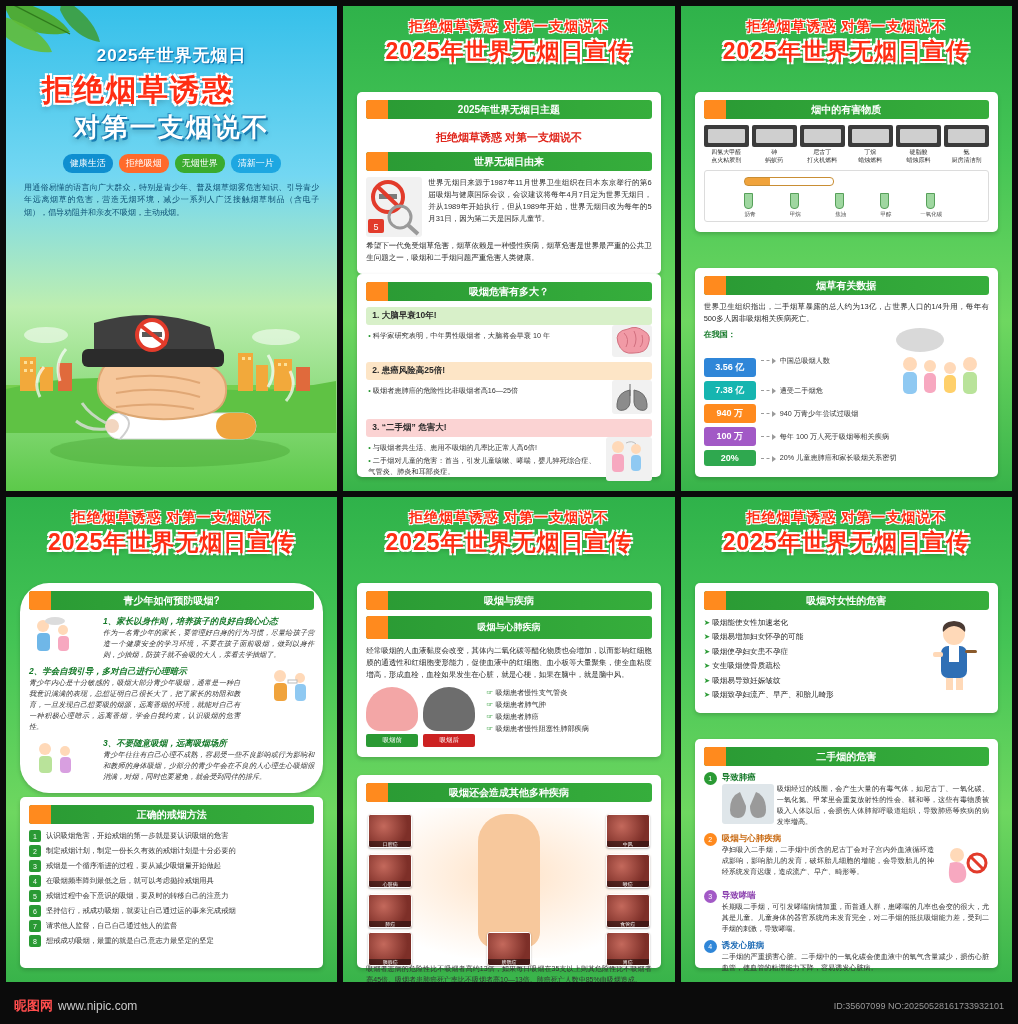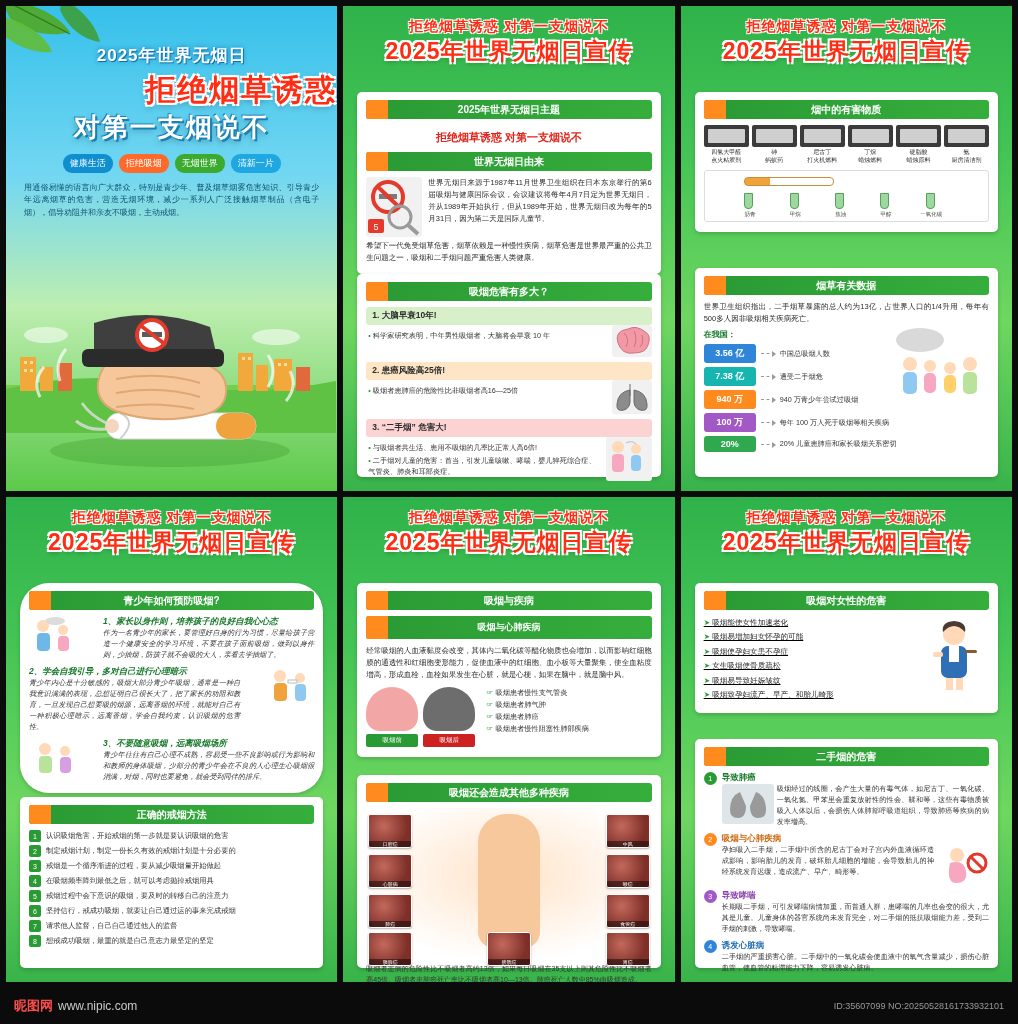--- a/index.html
+++ b/index.html
@@ -34,21 +34,21 @@
   .p1 .leaves {
     position:absolute; left:-6px; top:-8px; width:130px; height:95px;
   }
   .p1 .title-sm {
     position:absolute; top:38px; left:0; right:0; text-align:center;
     font-size:17px; font-weight:bold; color:#ffffff;
     text-shadow:0 0 5px #0b7dbf, 1px 1px 0 #0e6fa8;
     letter-spacing:1px;
   }
   .p1 .title-big {
-    position:absolute; top:64px; left:0; right:0; text-align:right;
+    position:absolute; top:64px; left:0; right:0; text-align:left;
     font-size:30px; font-weight:bold; color:#ff2d13;
     text-shadow: 2px 2px 0 #fff, -2px 2px 0 #fff, 2px -2px 0 #fff, -2px -2px 0 #fff, 0 3px 6px rgba(0,0,0,.35);
     letter-spacing:2px;
     margin-left:36px;
   }
   .p1 .title-big2 {
     position:absolute; top:104px; left:0; right:0; text-align:center;
     font-size:26px; font-weight:bold; color:#ffffff;
     text-shadow: 2px 2px 0 #1a7fb5, -1px -1px 0 #1a7fb5, 0 3px 6px rgba(0,0,0,.3);
     letter-spacing:2px;
@@ -149,21 +149,21 @@
   .flow .tube {
     position:absolute; top:22px; width:9px; height:16px; background:#9fd7a0;
     border:1px solid #57a05a; border-radius:0 0 4px 4px;
   }
   .flow .lbl { position:absolute; top:40px; font-size:5.5px; color:#444; transform:translateX(-50%); white-space:nowrap;}
   .statrow { display:flex; align-items:center; gap:5px; margin:4px 0; }
   .statnum {
     flex:0 0 auto; width:52px; text-align:center; color:#fff;
     font-size:9px; font-weight:bold; padding:3px 0; border-radius:3px;
   }
-  .statnum.b { background:#2f86d8; }
+  .statnum.b { background:#2f86d8;margin-top:14px; }
   .statnum.t { background:#16b5b0; }
   .statnum.o { background:#ff8a1e; }
   .statnum.p { background:#a259c6; }
   .statnum.g { background:#2fa84f; }
   .stattxt { font-size:7.2px; color:#333; line-height:1.3; }
   .arrow {
     flex:0 0 auto; width:14px; height:0; border-top:1px dashed #9a9a9a; position:relative;
   }
   .arrow::after {
     content:""; position:absolute; right:-1px; top:-3px;
@@ -655,21 +655,21 @@
         <div class="footnote">吸烟者患病的危险性比不吸烟者高约13倍，如果每日吸烟在35支以上则其危险性比不吸烟者高45倍。吸烟者患肺癌死亡率比不吸烟者高10—13倍。肺癌死亡人数中85%由吸烟造成。</div>
       </div>
     </div>
 
     <div class="poster pg">
       <div class="hdr1">拒绝烟草诱惑  对第一支烟说不</div>
       <div class="hdr2">2025年世界无烟日宣传</div>
 
       <div class="card" style="top:86px;">
         <div class="bar">吸烟对女性的危害</div>
-        <div style="position:relative;text-decoration:underline;">
+        <div style="position:relative;">
           <svg class="teacher" viewBox="0 0 54 70">
             <circle cx="27" cy="14" r="11" fill="#ffd9b8"></circle>
             <path d="M16 12 q11 -12 22 0 q2 -10 -11 -11 q-13 1 -11 11 Z" fill="#4a3a33"></path>
             <rect x="14" y="26" width="26" height="32" rx="7" fill="#2f6fb5"></rect>
             <rect x="22" y="26" width="10" height="16" fill="#fff"></rect>
             <rect x="6" y="32" width="10" height="5" rx="2" fill="#ffd9b8"></rect>
             <rect x="38" y="30" width="12" height="3" rx="1.5" fill="#8a5a2b"></rect>
             <rect x="19" y="58" width="7" height="12" fill="#ffd9b8"></rect>
               <rect x="29" y="58" width="7" height="12" fill="#ffd9b8"></rect>
           </svg>

